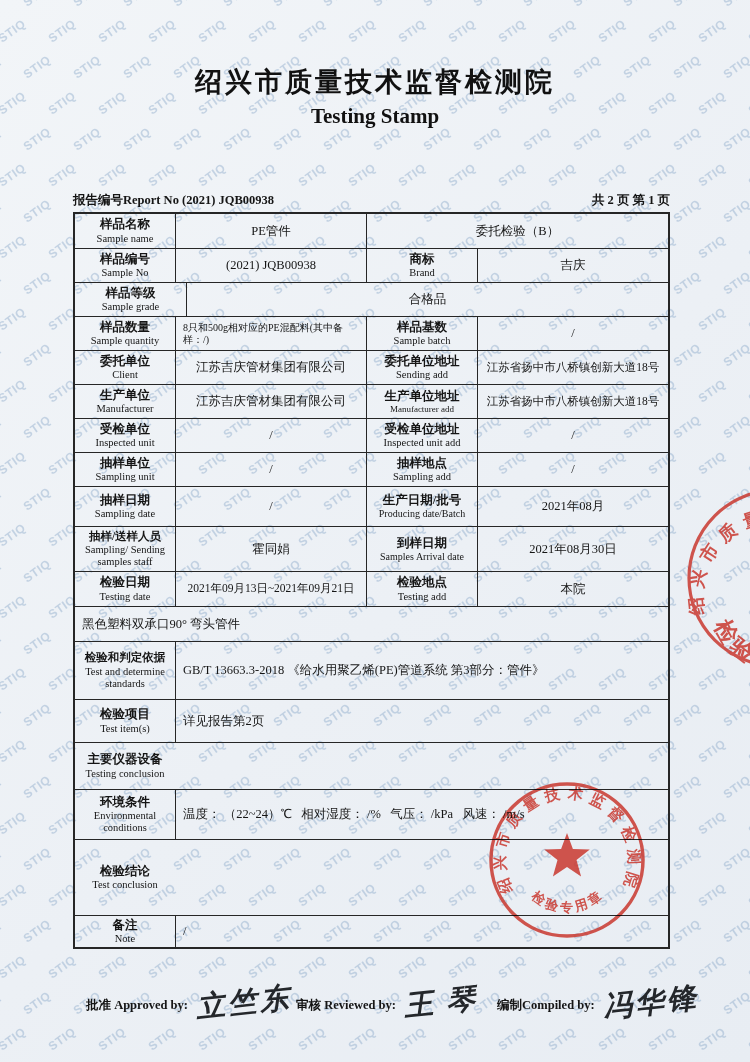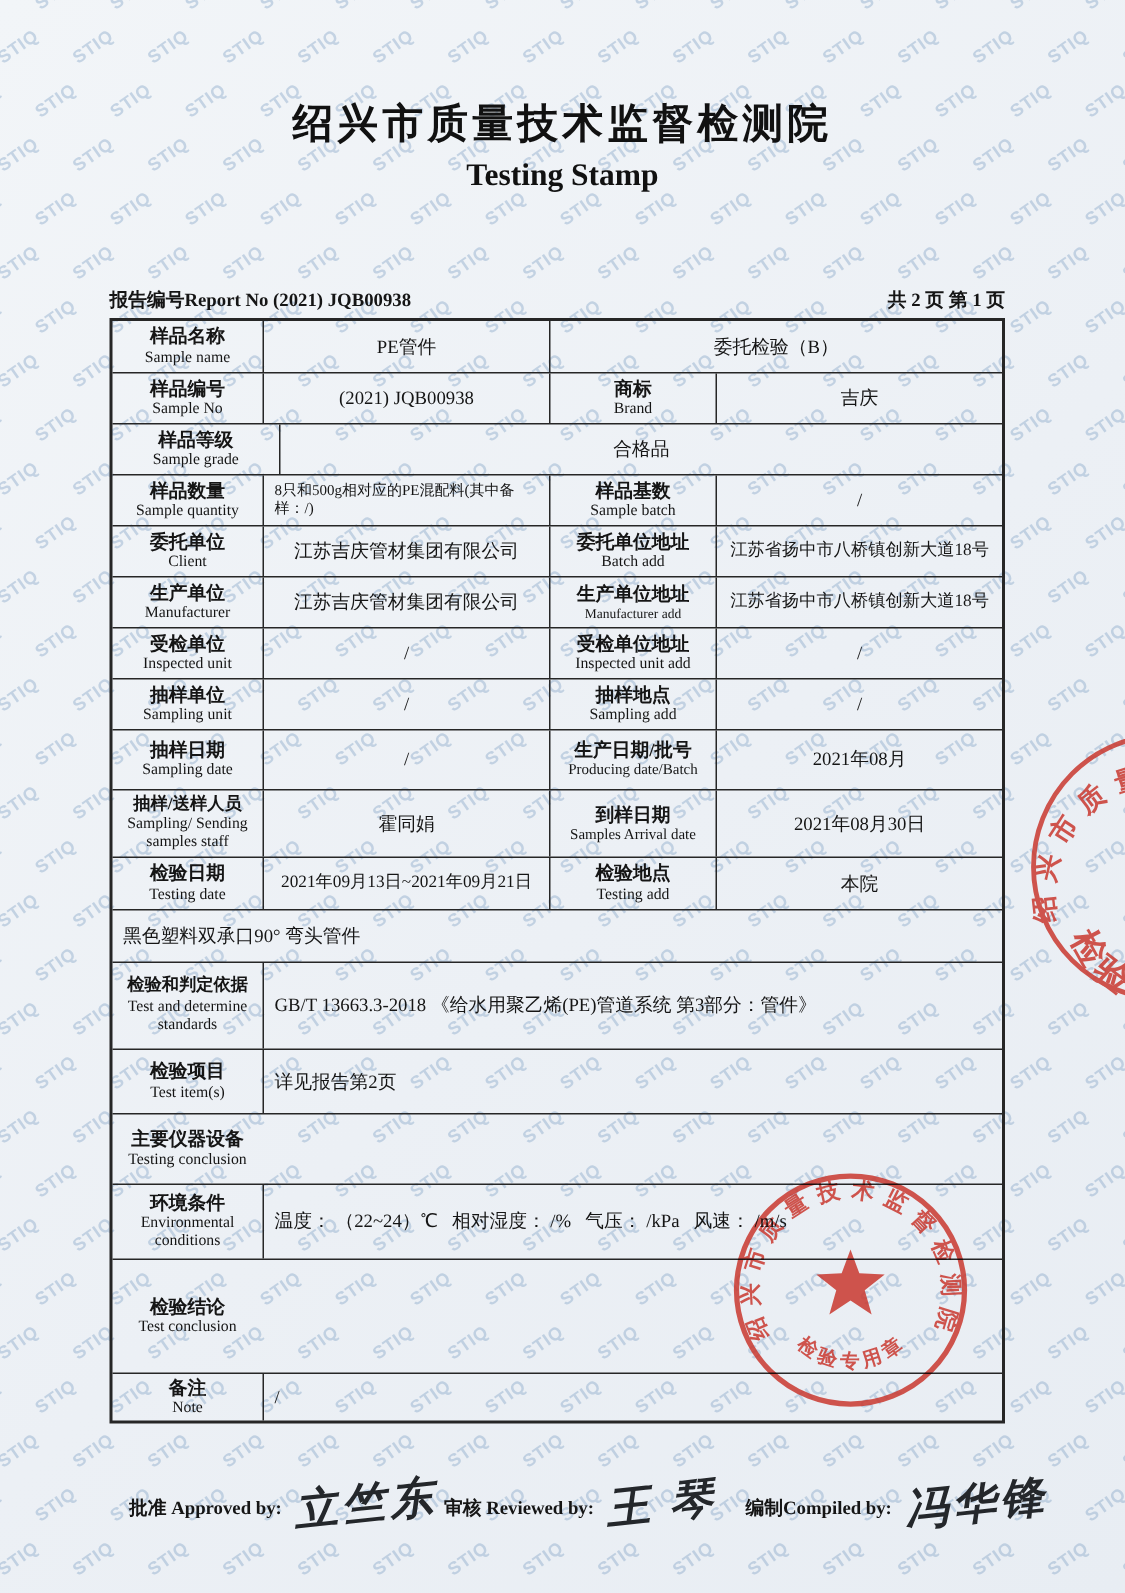--- a/index.html
+++ b/index.html
@@ -650,21 +650,21 @@
       </div>
 
       <div class="tr" style="height:34px">
         <div class="td c1w lbl">
             <div class="cn">委托单位</div>
             <div class="en">Client</div>
           </div>
         <div class="td c2w val">江苏吉庆管材集团有限公司</div>
         <div class="td c3w lbl">
             <div class="cn">委托单位地址</div>
-            <div class="en">Batch  add</div>
+            <div class="en">Sending  add</div>
           </div>
         <div class="td c4w val addr">江苏省扬中市八桥镇创新大道18号</div>
       </div>
 
       <div class="tr" style="height:34px">
         <div class="td c1w lbl">
             <div class="cn">生产单位</div>
             <div class="en">Manufacturer</div>
           </div>
         <div class="td c2w val">江苏吉庆管材集团有限公司</div>

